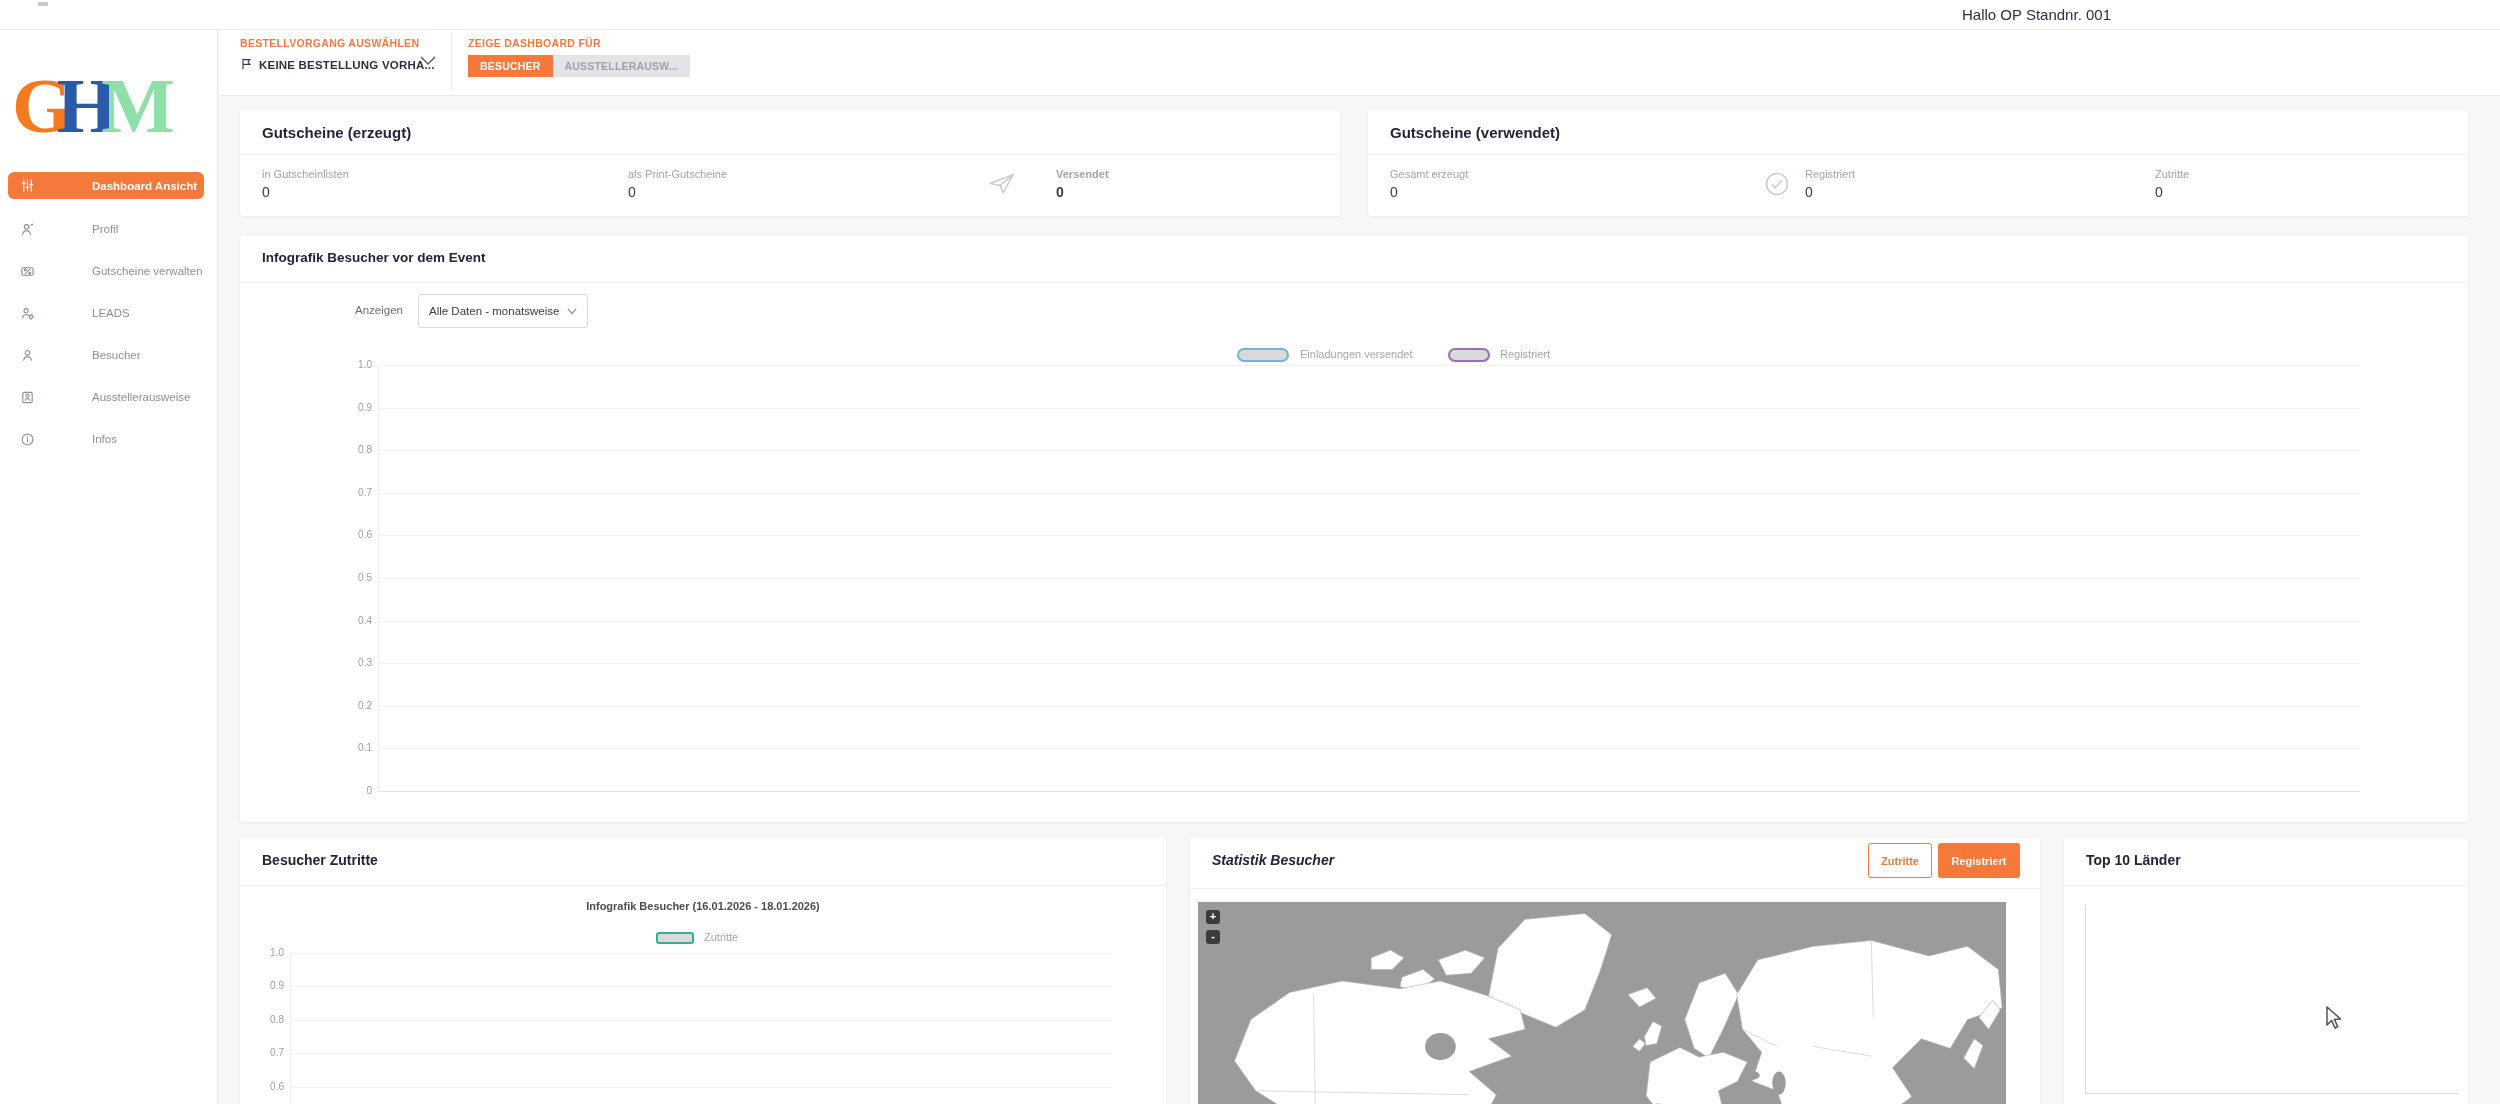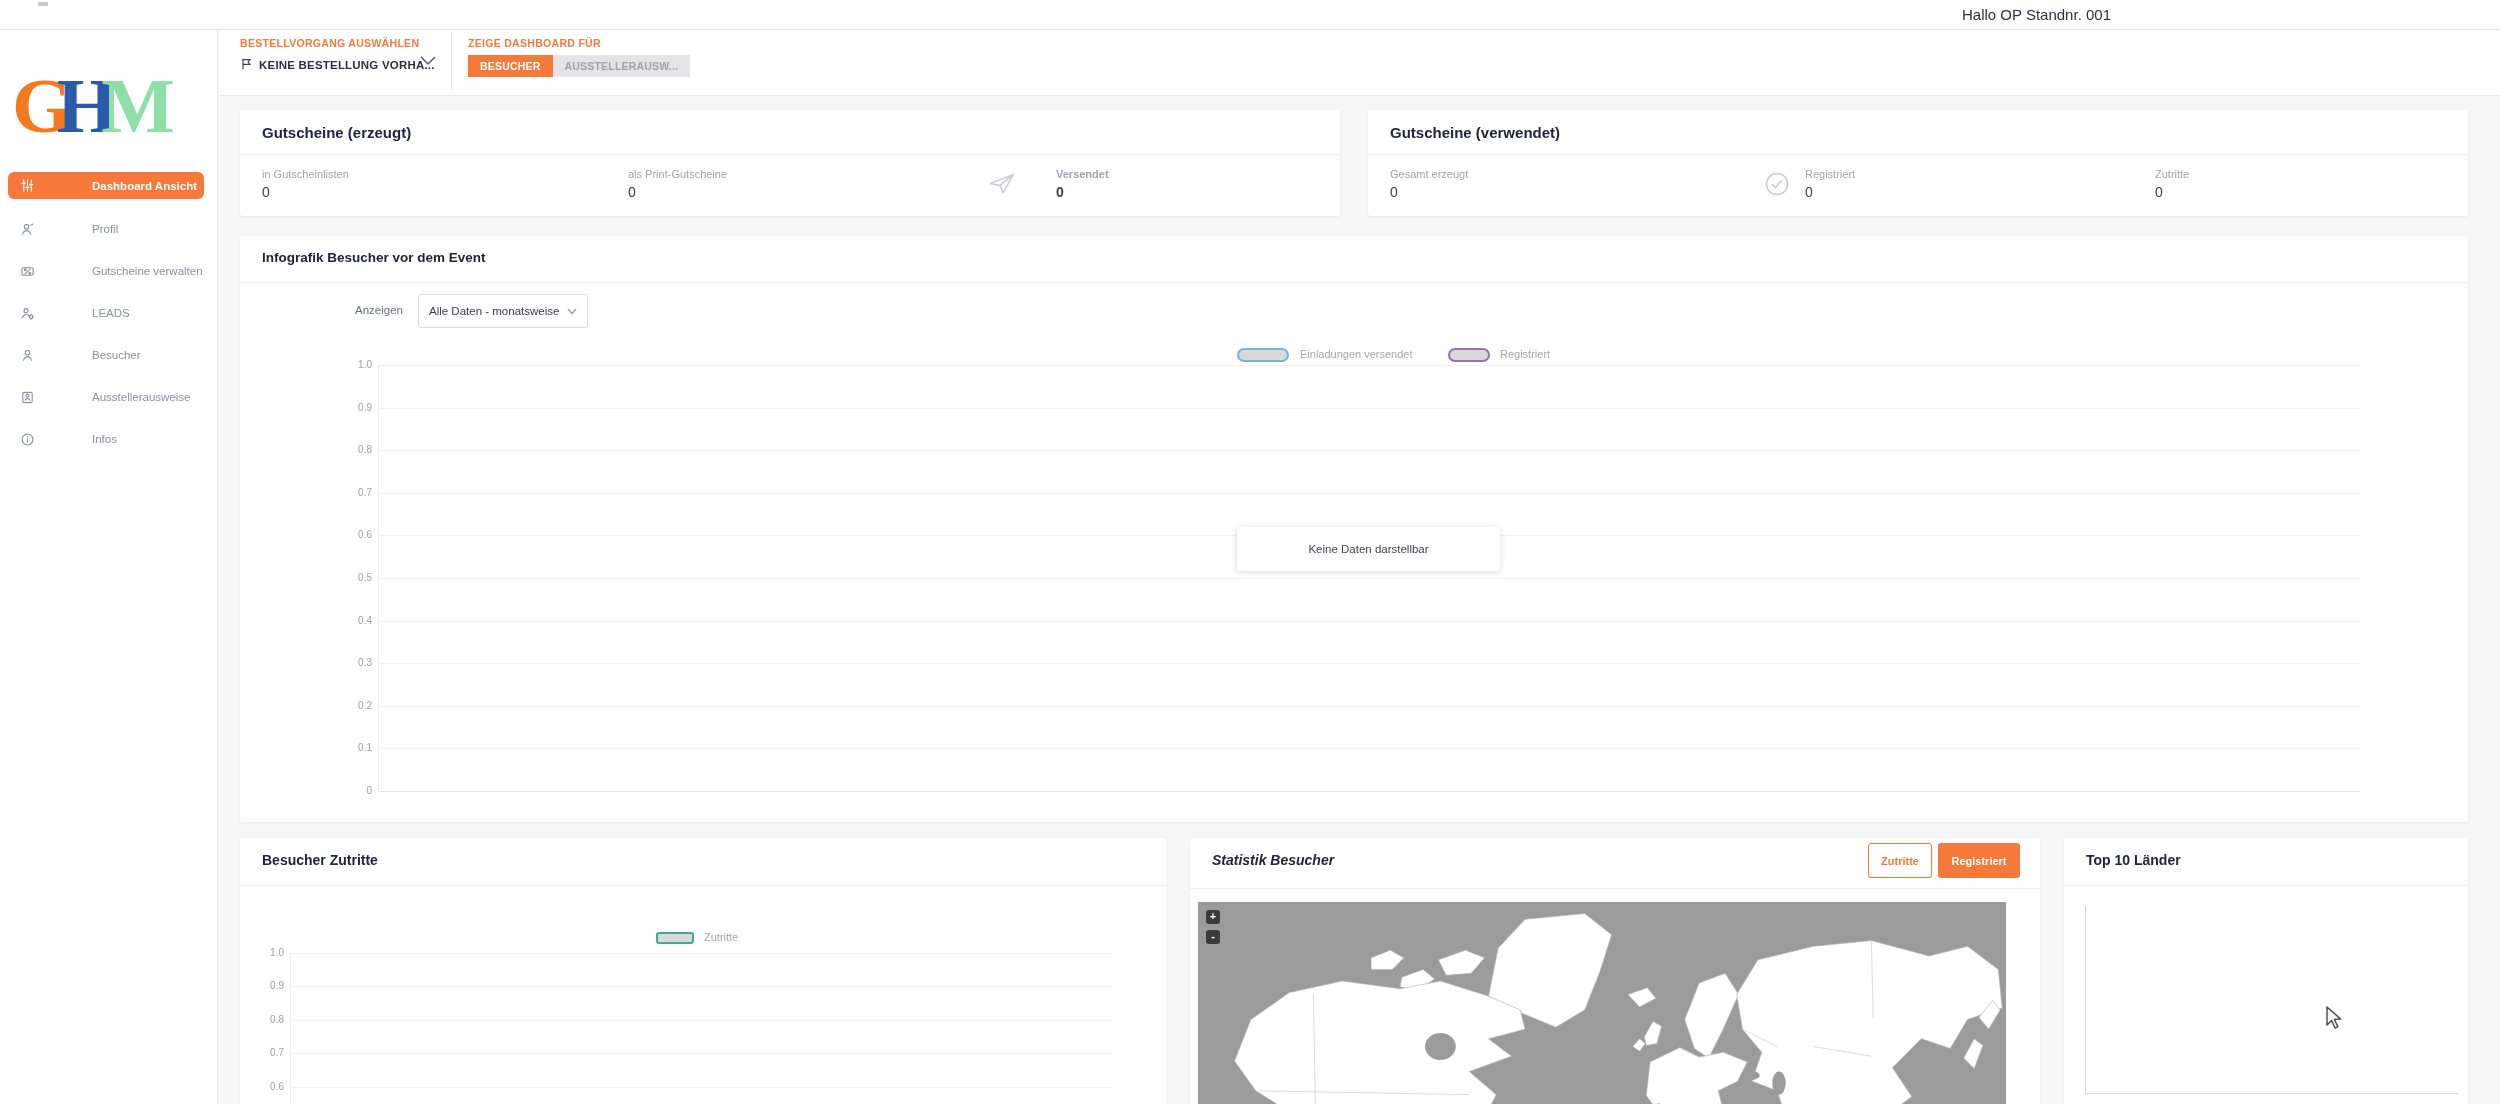--- a/index.html
+++ b/index.html
@@ -251,27 +251,27 @@
   <div class="gridline" style="left:138px; top:214.2px;width:1982px;"></div>
   <div class="gridline" style="left:138px; top:256.8px;width:1982px;"></div>
   <div class="gridline" style="left:138px; top:299.4px;width:1982px;"></div>
   <div class="gridline" style="left:138px; top:342px;  width:1982px;"></div>
   <div class="gridline" style="left:138px; top:384.6px;width:1982px;"></div>
   <div class="gridline" style="left:138px; top:427.2px;width:1982px;"></div>
   <div class="gridline" style="left:138px; top:469.8px;width:1982px;"></div>
   <div class="gridline" style="left:138px; top:512.4px;width:1982px;"></div>
   <div class="gridline zero" style="left:138px; top:555px; width:1982px;"></div>
 
-  <div class="empty-box" style="left:997px; top:291px; width:263px; height:44px;">Keine Daten darstellbar</div>
 </div>
 
 <div class="card" style="left:240px; top:838px; width:926px; height:420px; overflow:hidden;">
   <div class="card-title" style="font-size:14px;">Besucher Zutritte</div>
   <div class="card-divider" style="top:47px;"></div>
 
+  <div class="abs" style="left:0; top:62px; width:926px; text-align:center; font-size:11px; font-weight:700; color:#4d4d4d;">Infografik Besucher (16.01.2026 - 18.01.2026)</div>
 
   <span class="legend-pill" style="left:416px; top:94px; width:38px; height:12px; border-radius:3px; border:2.5px solid #3aae8e; position:absolute;"></span>
   <span class="legend-label abs" style="left:464px; top:93px;">Zutritte</span>
 
   <div class="vaxis" style="left:50px; top:115px; height:300px;"></div>
   <span class="ytick" style="left:14px; top:109px;  width:30px;">1.0</span>
   <span class="ytick" style="left:14px; top:142.4px;width:30px;">0.9</span>
   <span class="ytick" style="left:14px; top:175.8px;width:30px;">0.8</span>
   <span class="ytick" style="left:14px; top:209.2px;width:30px;">0.7</span>
   <span class="ytick" style="left:14px; top:242.6px;width:30px;">0.6</span>

